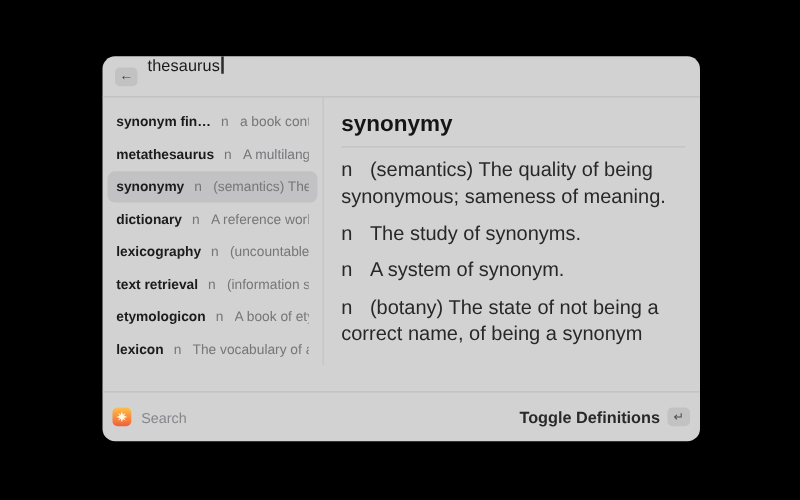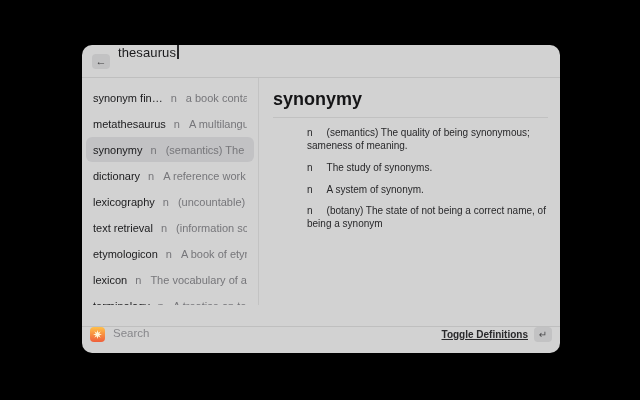--- a/index.html
+++ b/index.html
@@ -77,21 +77,21 @@
     align-items: center;
     padding: 0 7px;
     border-radius: 6px;
     white-space: nowrap;
     overflow: hidden;
     cursor: default;
   }
   .row.selected { background: #c2c2c4; }
   .row .term {
     font-size: 11px;
-    font-weight: normal;
+    font-weight: bold;
     color: #1b1b1d;
     margin-right: 8px;
     flex-shrink: 0;
   }
   .row .pos {
     font-size: 11px;
     color: #76767a;
     margin-right: 9px;
     flex-shrink: 0;
   }
@@ -111,38 +111,37 @@
     font-weight: bold;
     color: #151517;
     margin: 2px 0 7px 0;
   }
   .title-divider {
     height: 1px;
     background: #c1c1c1;
     margin-bottom: 8px;
   }
   .def {
-    font-size: 10px;
+    font-size: 16px;
     color: #28282a;
     line-height: 1.32;
     margin-bottom: 8.5px;
-    margin-left: 34px;
   }
   .def .def-pos {
     display: inline-block;
     margin-right: 14px;
   }
 
   
   .footer {
     flex: 0 0 27px;
     border-top: 1px solid #bfbfbf;
     display: flex;
-    align-items: flex-start;
-    padding: 0 8px;
+    align-items: flex-end;
+    padding: 12px 8px;
     margin-top: 21px;
   }
   .app-icon {
     width: 15px; height: 15px;
     border-radius: 4px;
     background: linear-gradient(180deg, #ffc04a 0%, #f78a40 55%, #ef5f3b 100%);
     display: flex; align-items: center; justify-content: center;
     flex-shrink: 0;
   }
   .footer-search {
@@ -151,24 +150,23 @@
     color: #87878b;
   }
   .footer-right {
     margin-left: auto;
     display: flex;
     align-items: center;
     gap: 6px;
     cursor: default;
   }
   .toggle-label {
-    font-size: 10px;
+    font-size: 13px;
     font-weight: bold;
     color: #29292b;
-    text-decoration: underline;
   }
   .key-badge {
     min-width: 18px; height: 15px;
     background: #c2c2c3;
     border-radius: 4px;
     display: flex; align-items: center; justify-content: center;
     font-size: 10px;
     color: #4c4c4e;
     padding: 0 3px;
   }

